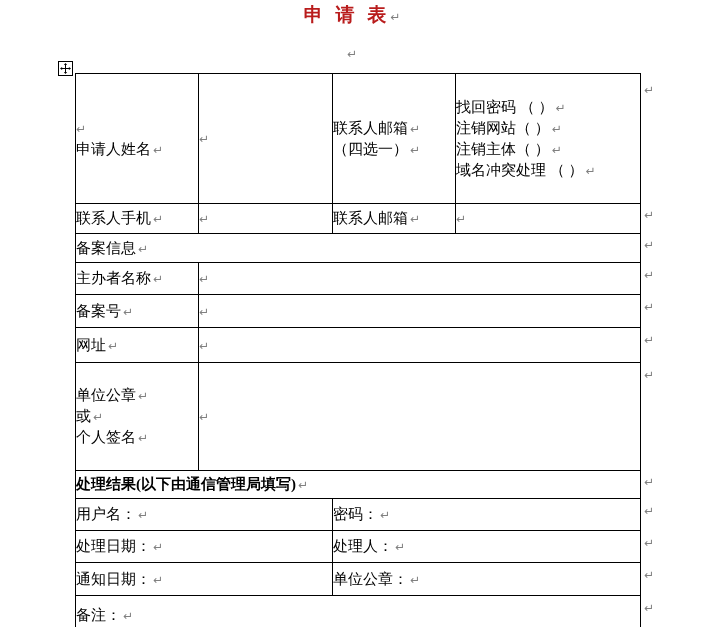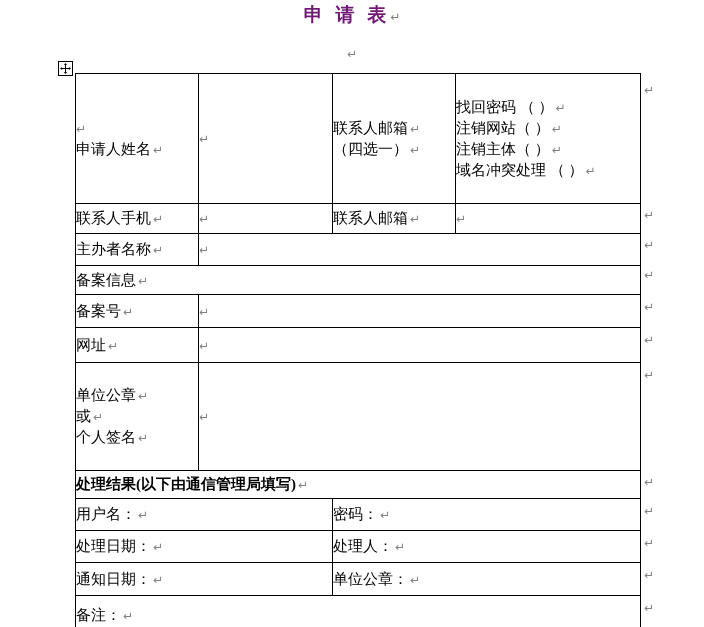--- a/index.html
+++ b/index.html
@@ -2,21 +2,21 @@
 <html><head>
 <meta charset="utf-8">
 <style>
   html,body{margin:0;padding:0;background:#ffffff;}
   .stage{
     position:relative;width:704px;height:627px;overflow:hidden;background:#ffffff;
     font-family:"Liberation Serif","DejaVu Serif",serif;color:#000000;
   }
   
   .title-line{position:absolute;top:2px;left:0;width:704px;text-align:center;line-height:26px;}
-  .title-text{font-weight:bold;font-size:19px;letter-spacing:4px;color:#701a75;}
+  .title-text{font-weight:bold;font-size:19px;letter-spacing:4px;color:#b91c1c;}
   
   .pm{color:#808080;font-size:12px;font-family:"DejaVu Sans",sans-serif;font-weight:normal;letter-spacing:0;}
   .pm-inline{margin-left:2px;}
   .pm-abs{position:absolute;left:644px;}
   .blank-pm{position:absolute;top:44px;left:0;width:704px;text-align:center;}
   
   .handle{position:absolute;left:58px;top:61px;width:13px;height:13px;border:1px solid #000;
           display:flex;align-items:center;justify-content:center;background:#fff;box-sizing:content-box;}
   
   table.form{position:absolute;left:75px;top:73px;border-collapse:collapse;table-layout:fixed;width:565px;}
@@ -86,27 +86,27 @@
       </td>
     </tr>
 
     <tr style="height:30px">
       <td><span>联系人手机</span><span class="pm pm-inline">↵</span></td>
       <td><span class="pm">↵</span></td>
       <td><span>联系人邮箱</span><span class="pm pm-inline">↵</span></td>
       <td><span class="pm">↵</span></td>
     </tr>
 
+    <tr style="height:29px">
+      <td colspan="4"><span>备案信息</span><span class="pm pm-inline">↵</span></td>
+    </tr>
+
     <tr style="height:32px">
       <td><span>主办者名称</span><span class="pm pm-inline">↵</span></td>
       <td colspan="3"><span class="pm">↵</span></td>
-    </tr>
-
-    <tr style="height:29px">
-      <td colspan="4"><span>备案信息</span><span class="pm pm-inline">↵</span></td>
     </tr>
 
     <tr style="height:33px">
       <td><span>备案号</span><span class="pm pm-inline">↵</span></td>
       <td colspan="3"><span class="pm">↵</span></td>
     </tr>
 
     <tr style="height:35px">
       <td><span>网址</span><span class="pm pm-inline">↵</span></td>
       <td colspan="3"><span class="pm">↵</span></td>

